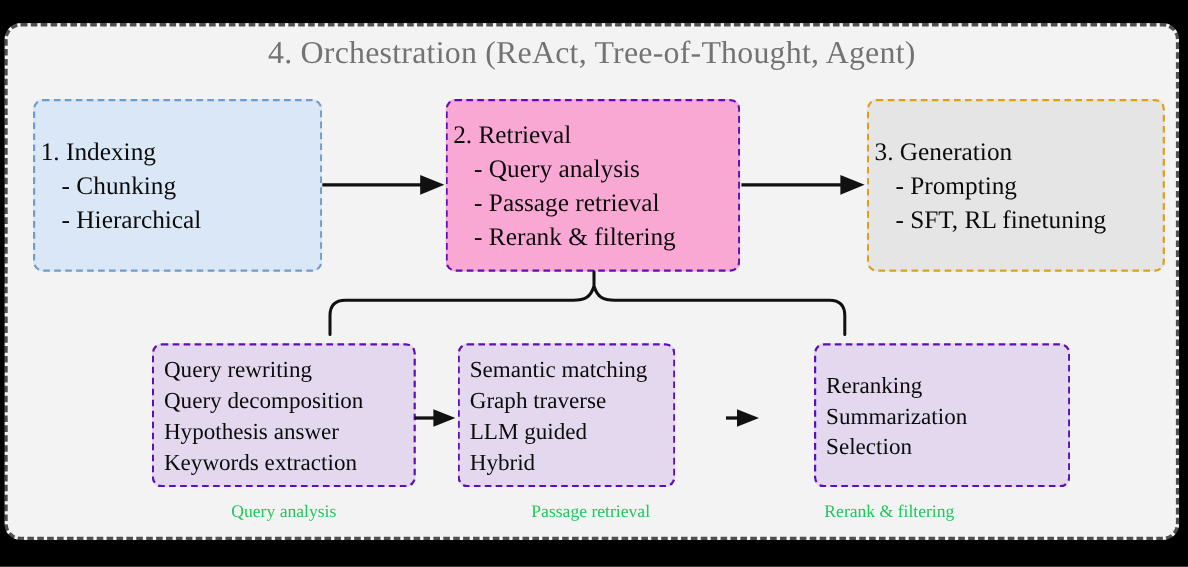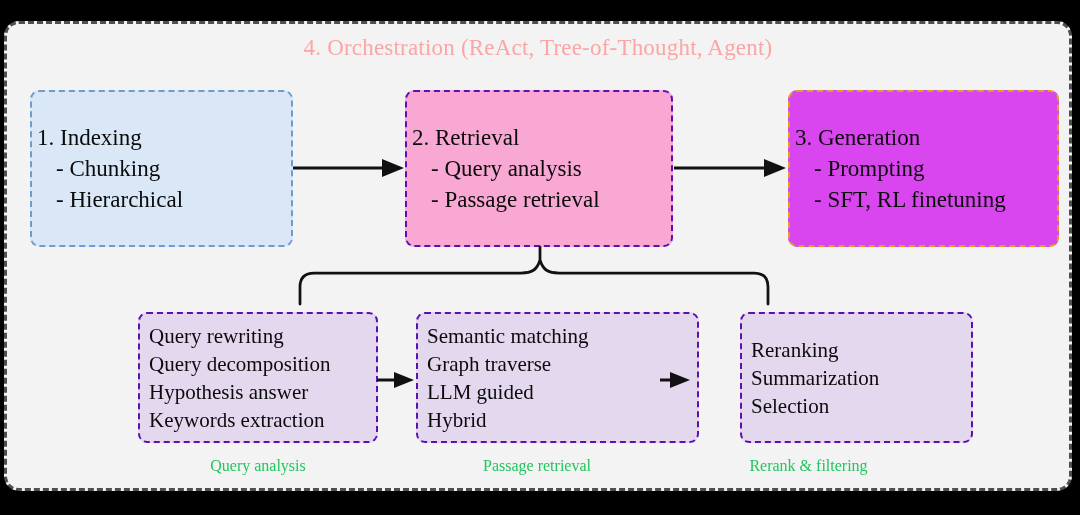--- a/index.html
+++ b/index.html
@@ -21,23 +21,23 @@
     background: #f3f3f3;
     border: 3px dashed #4f4f4f;
     border-radius: 15px;
   }
 
   .page-title {
     position: absolute;
     left: 4px; top: 33px;
     width: 1068px;
     text-align: center;
-    font-size: 23px;
+    font-size: 29px;
     line-height: 30px;
-    color: #fca5a5;
+    color: #737373;
     letter-spacing: 0.2px;
   }
 
   .pbox {
     position: absolute;
     top: 90px;
     height: 157px;
     box-sizing: border-box;
     border-radius: 9px;
     border: 2.5px dashed #888;
@@ -47,41 +47,41 @@
     padding-left: 5px;
     font-size: 23px;
     line-height: 31px;
     color: #0b0b0b;
   }
   .pbox .heading { white-space: nowrap; }
   .pbox .item { padding-left: 19px; white-space: nowrap; }
 
   .pbox.blue   { left: 30px;  width: 263px; background: #d9e7f6; border-color: #6f9bcd; }
   .pbox.purple { left: 405px; width: 268px; background: #f9a8d4; border-color: #5c10b3; }
-  .pbox.orange { left: 788px; width: 271px; background: #d946ef; border-color: #de9f19; }
+  .pbox.orange { left: 788px; width: 271px; background: #e5e5e5; border-color: #de9f19; }
 
   .sbox {
     position: absolute;
     top: 312px;
     height: 131px;
     box-sizing: border-box;
     border-radius: 9px;
     border: 2.5px dashed #5c10b3;
     background: #e4d8ee;
     display: flex;
     flex-direction: column;
     justify-content: center;
     padding-left: 9px;
     font-size: 21px;
     line-height: 28px;
     color: #0b0b0b;
   }
   .sbox .item { white-space: nowrap; }
   .sbox.s1 { left: 138px; width: 240px; }
-  .sbox.s2 { left: 416px; width: 283px; }
+  .sbox.s2 { left: 416px; width: 198px; }
   .sbox.s3 { left: 692px; width: 233px; margin-left: 48px; }
 
   .slabel {
     position: absolute;
     top: 450px;
     height: 32px;
     text-align: center;
     font-size: 16px;
     line-height: 32px;
     color: #22c55e;
@@ -113,20 +113,21 @@
   <div class="pbox blue">
     <div class="heading">1. Indexing</div>
     <div class="item">- Chunking</div>
     <div class="item">- Hierarchical</div>
   </div>
 
   <div class="pbox purple">
     <div class="heading">2. Retrieval</div>
     <div class="item">- Query analysis</div>
     <div class="item">- Passage retrieval</div>
+    <div class="item">- Rerank &amp; filtering</div>
   </div>
 
   <div class="pbox orange">
     <div class="heading">3. Generation</div>
     <div class="item">- Prompting</div>
     <div class="item">- SFT, RL finetuning</div>
   </div>
 
   <div class="sbox s1">
     <div class="item">Query rewriting</div>

